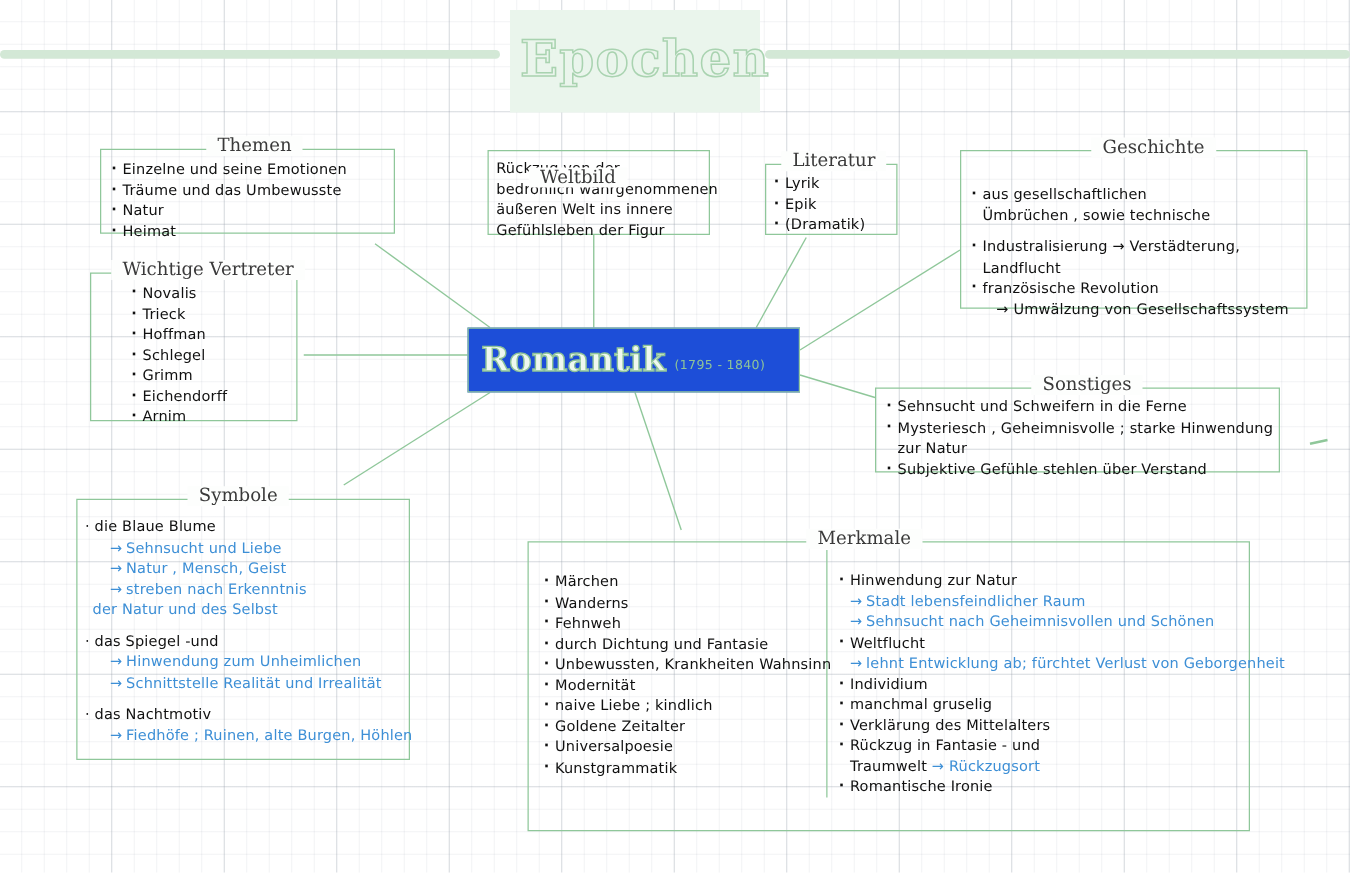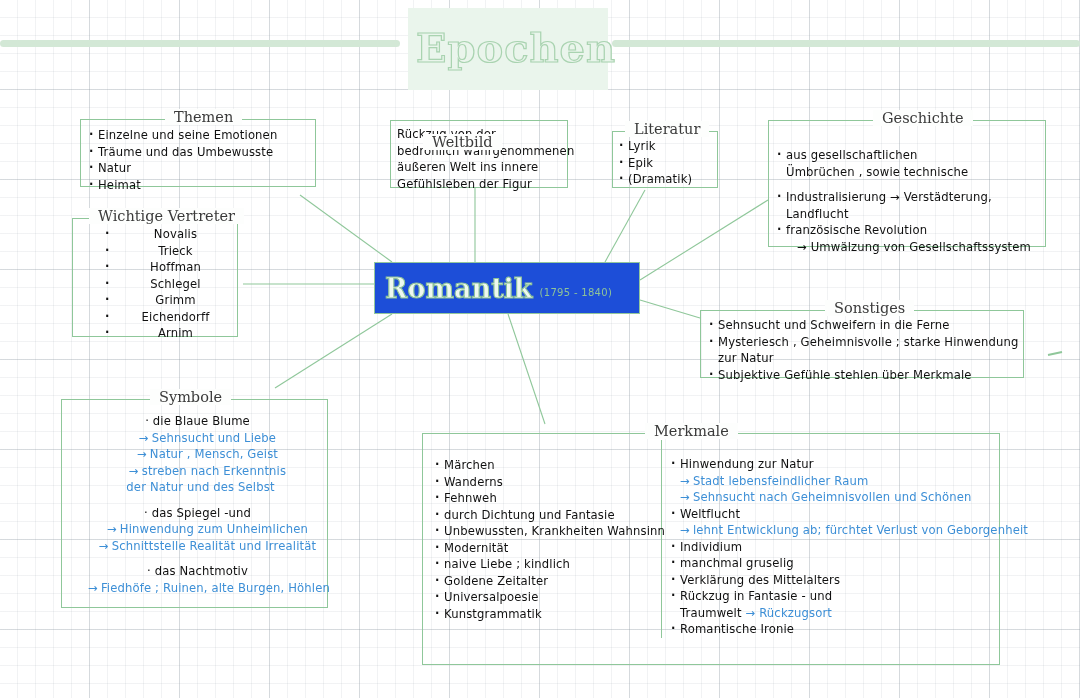--- a/index.html
+++ b/index.html
@@ -134,21 +134,21 @@
       <li>Ümbrüchen , sowie technische</li>
       <li class="gap"></li>
       <li class="dot">Industralisierung → Verstädterung,</li>
       <li>Landflucht</li>
       <li class="dot">französische Revolution</li>
       <li style="padding-left:22px;">→&nbsp;<span>Umwälzung von Gesellschaftssystem</span></li>
     </ul>
   </div>
 </div>
 
-<div class="box" style="left:72px;top:218px;width:166px;height:119px;text-align:center;">
+<div class="box" style="left:72px;top:218px;width:166px;height:119px;">
   <div class="box-title" style="left:16px;">Wichtige Vertreter</div>
   <div class="body" style="padding:7px 0 0 30px;">
     <ul>
       <li class="dot">Novalis</li>
       <li class="dot">Trieck</li>
       <li class="dot">Hoffman</li>
       <li class="dot">Schlegel</li>
       <li class="dot">Grimm</li>
       <li class="dot">Eichendorff</li>
       <li class="dot">Arnim</li>
@@ -156,28 +156,28 @@
   </div>
 </div>
 
 <div class="box" style="left:700px;top:310px;width:324px;height:68px;">
   <div class="box-title" style="left:124px;">Sonstiges</div>
   <div class="body" style="padding:6px 0 0 6px;">
     <ul>
       <li class="dot">Sehnsucht und Schweifern in die Ferne</li>
       <li class="dot">Mysteriesch , Geheimnisvolle ; starke Hinwendung</li>
       <li>zur Natur</li>
-      <li class="dot">Subjektive Gefühle  stehlen  über Merkmale</li>
+      <li class="dot">Subjektive Gefühle  stehlen  über Verstand</li>
     </ul>
   </div>
 </div>
 
 <div class="box" style="left:61px;top:399px;width:267px;height:209px;">
   <div class="box-title" style="left:88px;">Symbole</div>
-  <div class="body" style="padding:13px 0 0 6px;text-align:center;">
+  <div class="body" style="padding:13px 0 0 6px;">
     <div class="plain">·&nbsp;<span>die Blaue Blume</span></div>
     <div class="sub">Sehnsucht und Liebe</div>
     <div class="sub">Natur , Mensch, Geist</div>
     <div class="sub">streben nach Erkenntnis</div>
     <div class="blue plain" style="padding-left:6px;">der Natur und des Selbst</div>
     <div class="gap"></div>
     <div class="plain">·&nbsp;<span>das Spiegel -und</span></div>
     <div class="sub">Hinwendung zum Unheimlichen</div>
     <div class="sub">Schnittstelle Realität und Irrealität</div>
     <div class="gap"></div>

